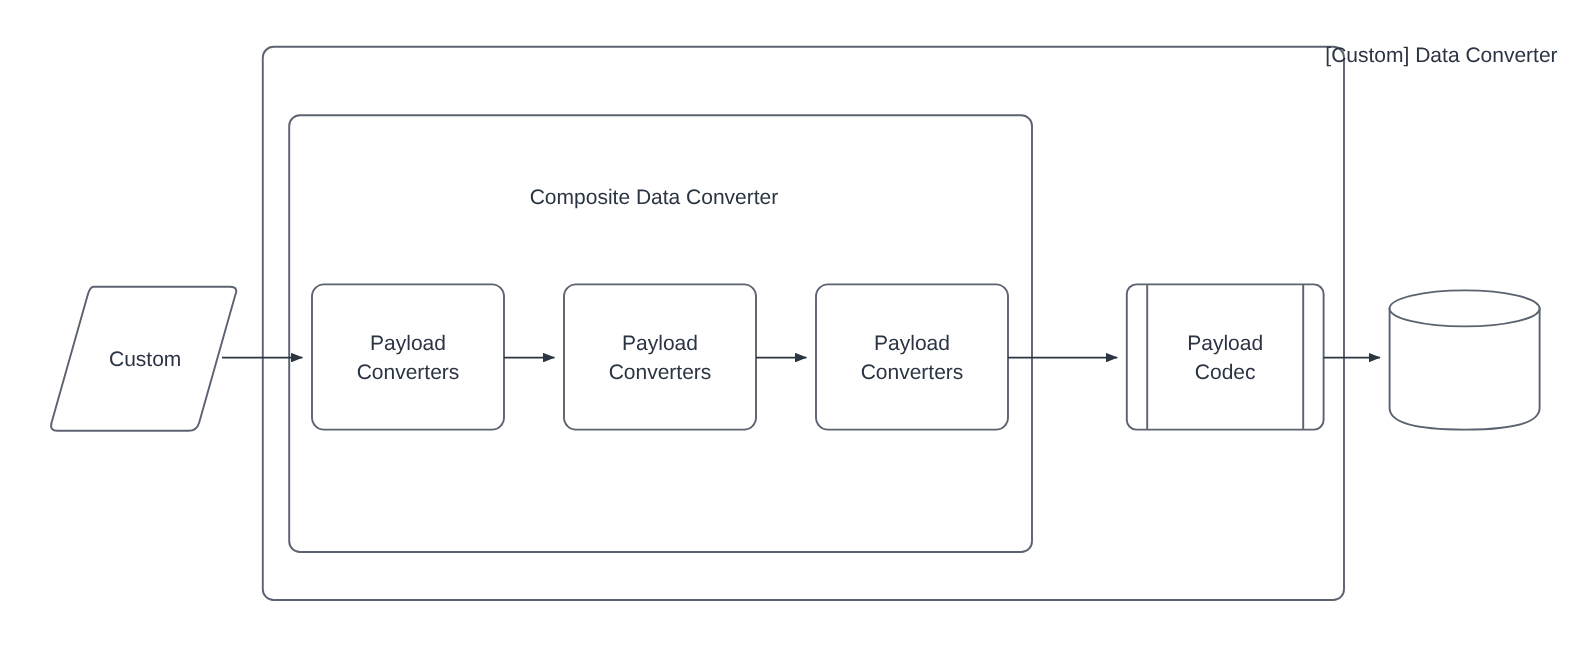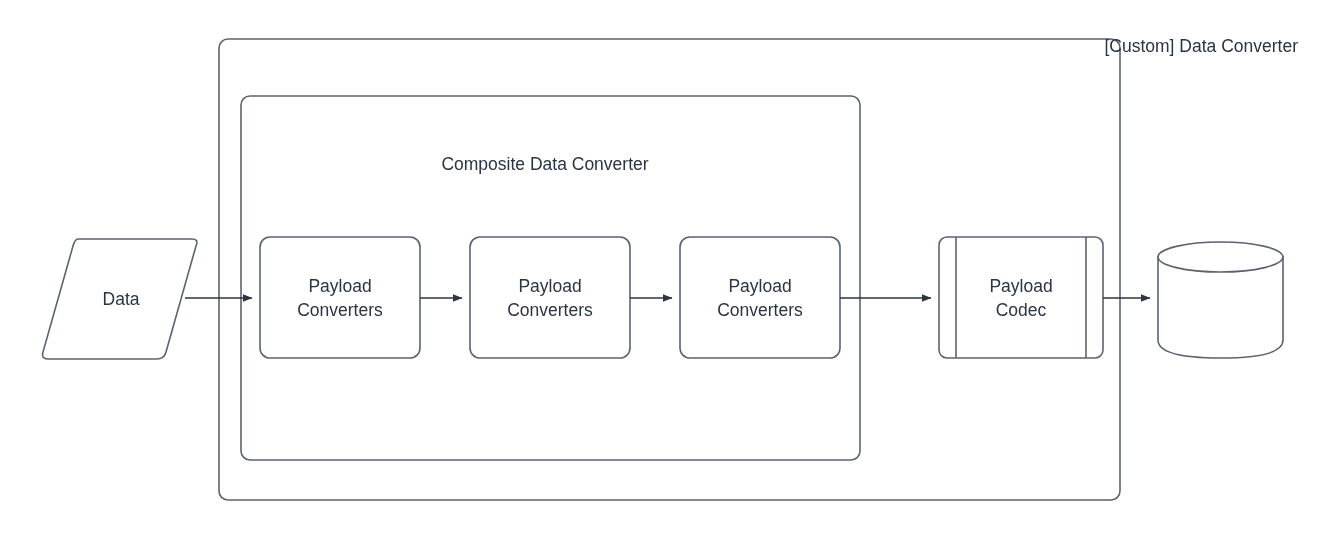--- a/index.html
+++ b/index.html
@@ -84,21 +84,21 @@
     <line x1="420" y1="298" x2="462" y2="298" stroke="#2c3542" stroke-width="1.6" marker-end="url(#arrowhead)"></line>
     <line x1="630" y1="298" x2="672" y2="298" stroke="#2c3542" stroke-width="1.6" marker-end="url(#arrowhead)"></line>
     <line x1="840" y1="298" x2="931" y2="298" stroke="#2c3542" stroke-width="1.6" marker-end="url(#arrowhead)"></line>
     <line x1="1103" y1="298" x2="1150" y2="298" stroke="#2c3542" stroke-width="1.6" marker-end="url(#arrowhead)"></line>
   </svg>
 
   <div class="container-title" style="left:219px; top:35px; width:1079px;text-align:right;">[Custom] Data Converter</div>
 
   <div class="container-title" style="left:235px; top:141px; width:620px;margin-top:12px;">Composite Data Converter</div>
 
-  <div class="shape-label" style="left:43px; top:239px; width:156px; height:120px;">Data</div>
+  <div class="shape-label" style="left:43px; top:239px; width:156px; height:120px;">Custom</div>
 
   <div class="shape-label" style="left:260px; top:237px; width:160px; height:121px;">Payload
 Converters</div>
 
   <div class="shape-label" style="left:470px; top:237px; width:160px; height:121px;">Payload
 Converters</div>
 
   <div class="shape-label" style="left:680px; top:237px; width:160px; height:121px;">Payload
 Converters</div>
 

